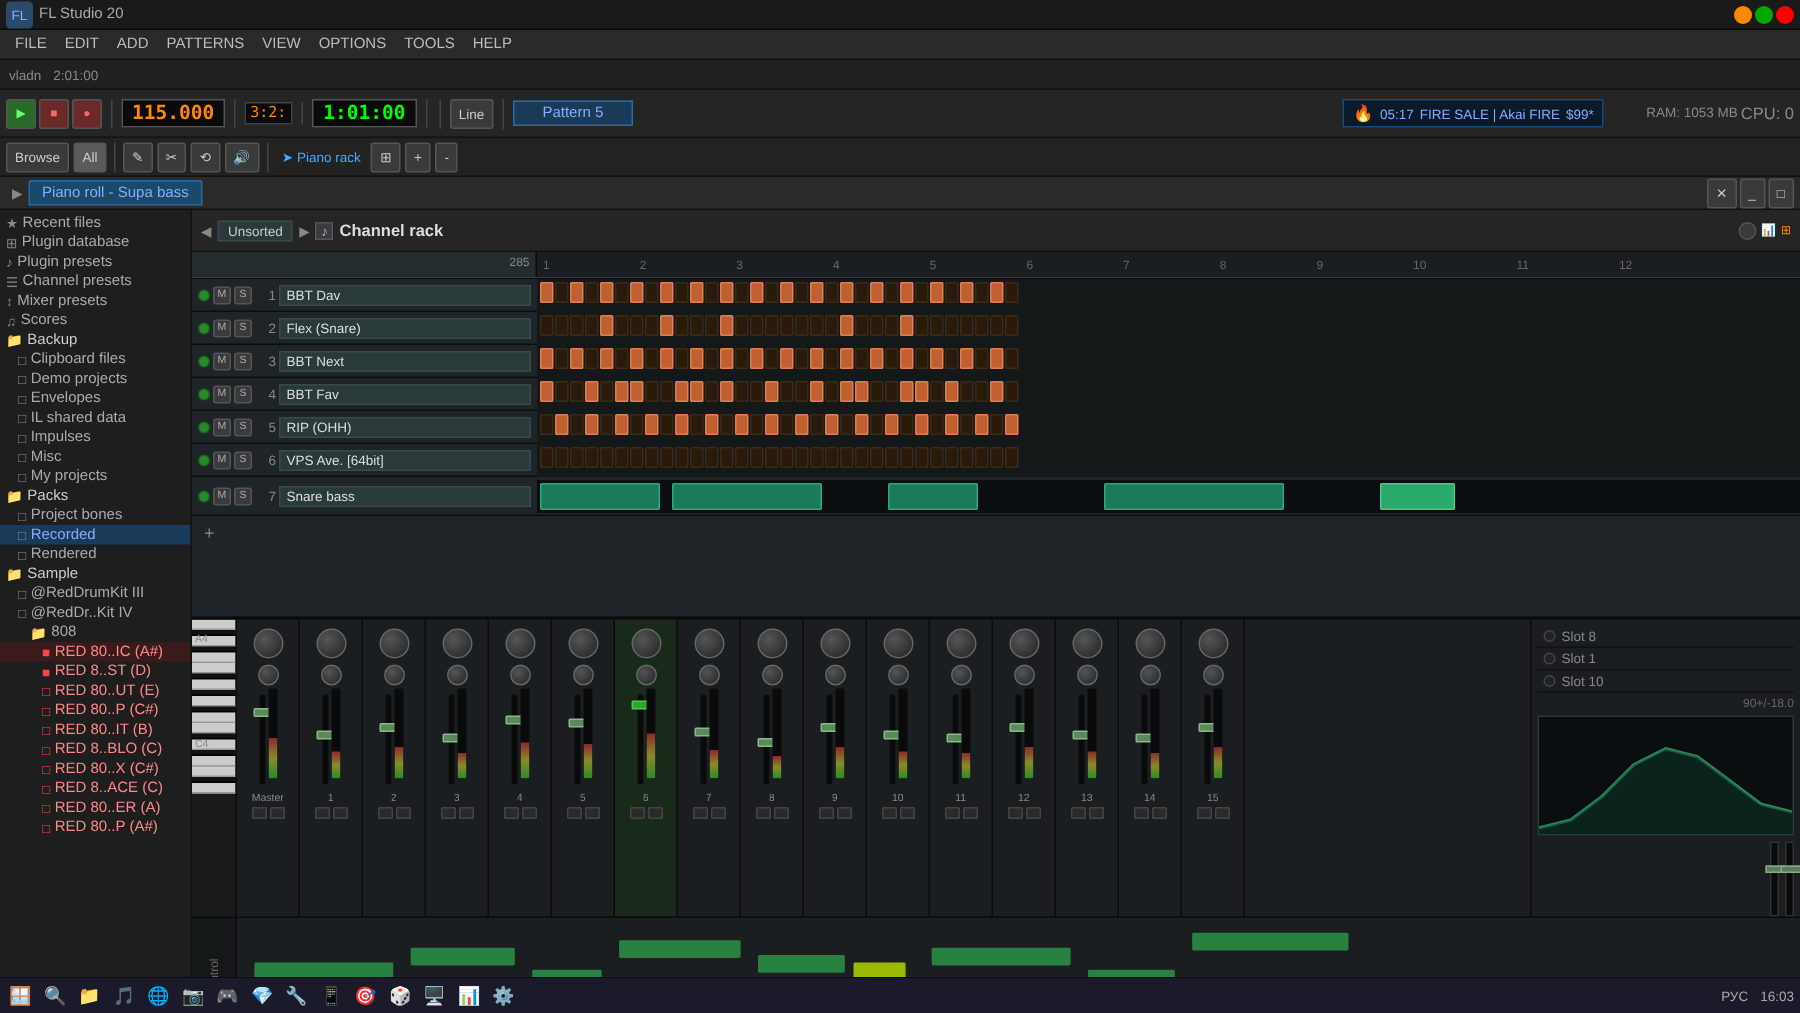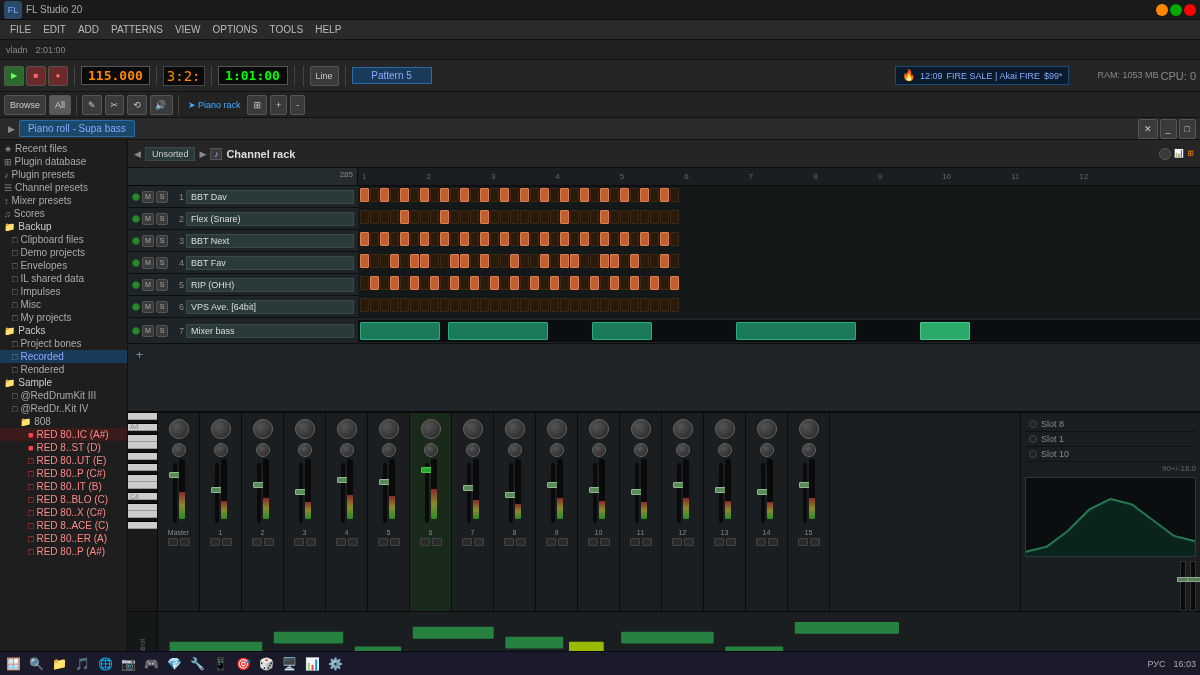--- a/index.html
+++ b/index.html
@@ -501,21 +501,21 @@
       border-radius: 1px;
       cursor: pointer;
     }
     .step-btn.on { background: #c06030; border-color: #e08050; }
     .step-btn.off { background: #2a1a0a; border-color: #3a2a1a; }
 
     .number-display {
       background: #0a0a0a;
       color: #f80;
       font-family: monospace;
-      font-size: 14px;
+      font-size: 10px;
       padding: 1px 3px;
       border: 1px solid #444;
     }
 
     .toolbar-separator {
       width: 1px;
       height: 20px;
       background: #444;
       margin: 0 2px;
     }
@@ -563,21 +563,21 @@
   </div>
   <div class="toolbar-group">
     <div class="time-display">1:01:00</div>
   </div>
   <div class="toolbar-separator"></div>
   <div class="tb-btn">Line</div>
   <div class="toolbar-separator"></div>
   <div class="pattern-display">Pattern 5</div>
   <div class="ad-banner">
     <span class="ad-fire">🔥</span>
-    <span>12:09</span>
+    <span>05:17</span>
     <span>FIRE SALE | Akai FIRE</span>
     <span>$99*</span>
   </div>
   <div style="display:flex;gap:2px;margin-left:20px;">
     <span style="font-size:9px;color:#888;">RAM: <span>1053 MB</span></span>
     <span style="font-size:11px;color:#888;">CPU: <span>0</span></span>
   </div>
 </div>
 
 <div class="toolbar2">
@@ -1050,21 +1050,21 @@
           </div>
         </div>
       </div>
 
       <div class="channel-row" style="height:26px;">
         <div class="ch-controls">
           <div class="ch-led"></div>
           <div class="ch-btn-small">M</div>
           <div class="ch-btn-small">S</div>
           <div class="ch-num">7</div>
-          <div class="ch-name">Mixer bass</div>
+          <div class="ch-name">Snare bass</div>
         </div>
         <div class="ch-patterns" style="background:#0a0e10;">
           <div style="display:flex;align-items:center;height:100%;gap:2px;padding:2px;">
             <div style="height:18px;background:#1a7a5a;border:1px solid #2aaa7a;border-radius:1px;width:80px;flex-shrink:0;"></div>
             <div style="height:18px;width:4px;"></div>
             <div style="height:18px;background:#1a7a5a;border:1px solid #2aaa7a;border-radius:1px;width:100px;flex-shrink:0;"></div>
             <div style="height:18px;width:40px;"></div>
             <div style="height:18px;background:#1a7a5a;border:1px solid #2aaa7a;border-radius:1px;width:60px;flex-shrink:0;"></div>
             <div style="height:18px;width:80px;"></div>
             <div style="height:18px;background:#1a7a5a;border:1px solid #2aaa7a;border-radius:1px;width:120px;flex-shrink:0;"></div>

